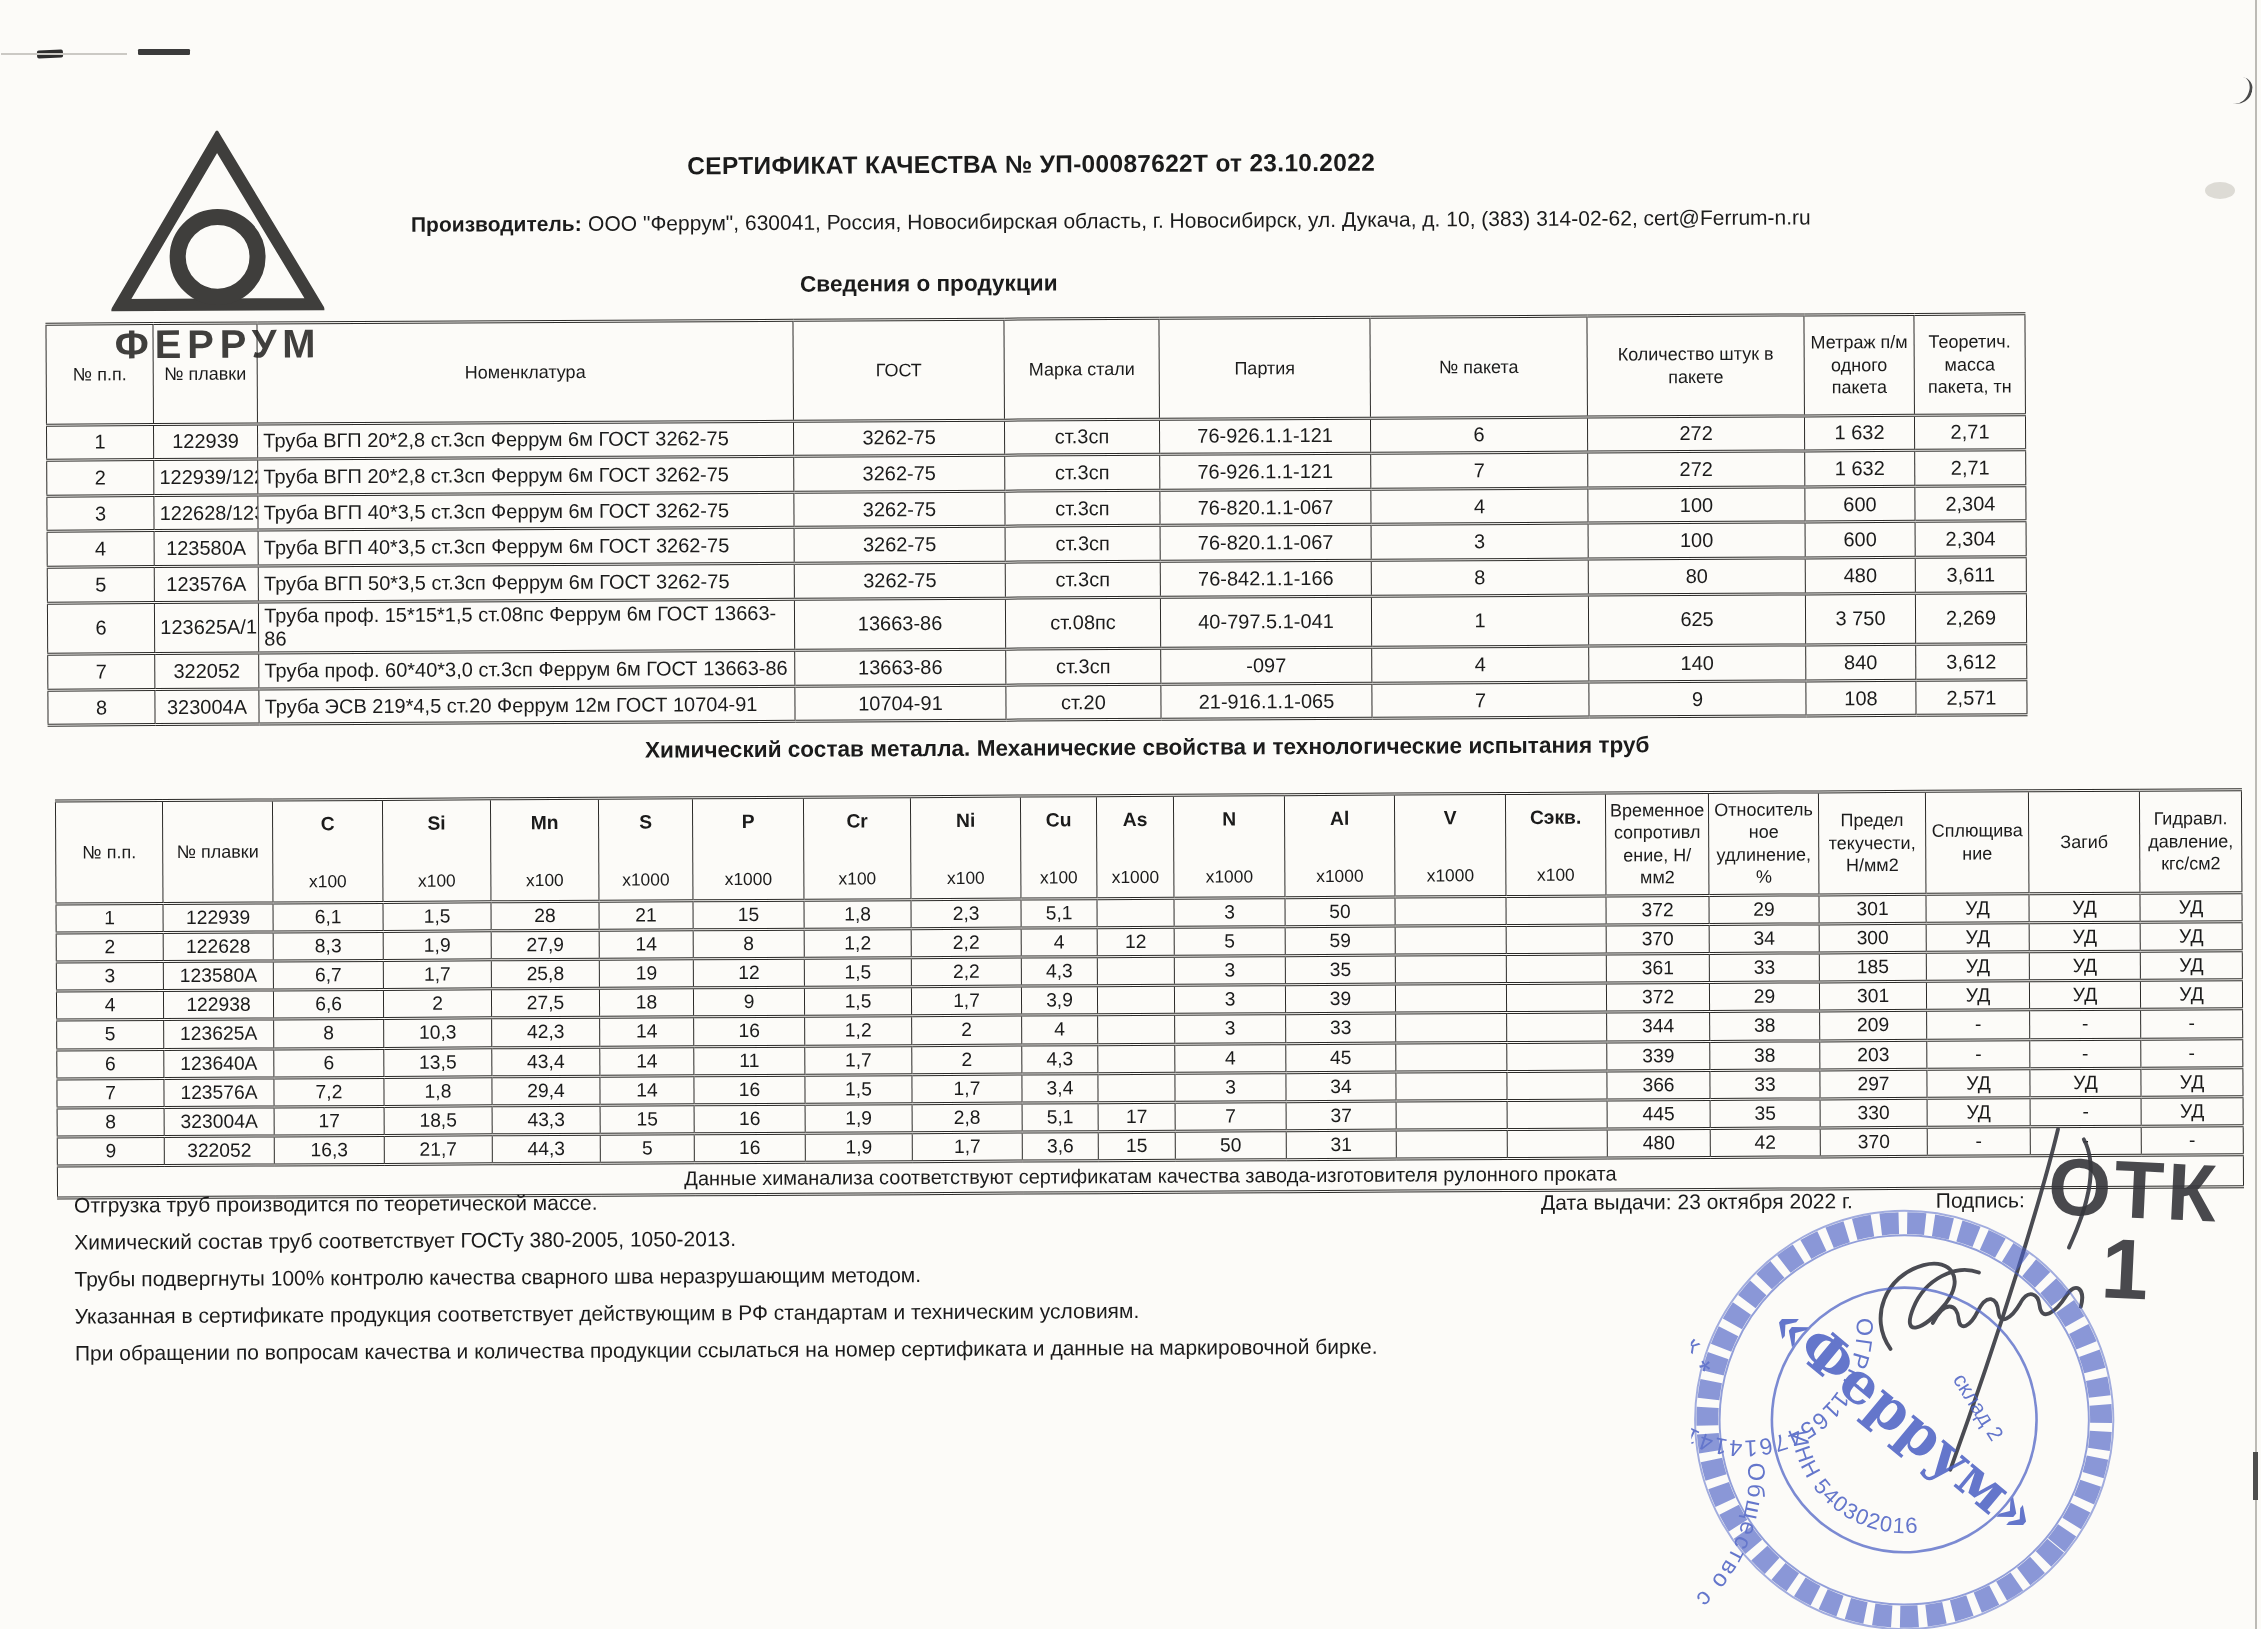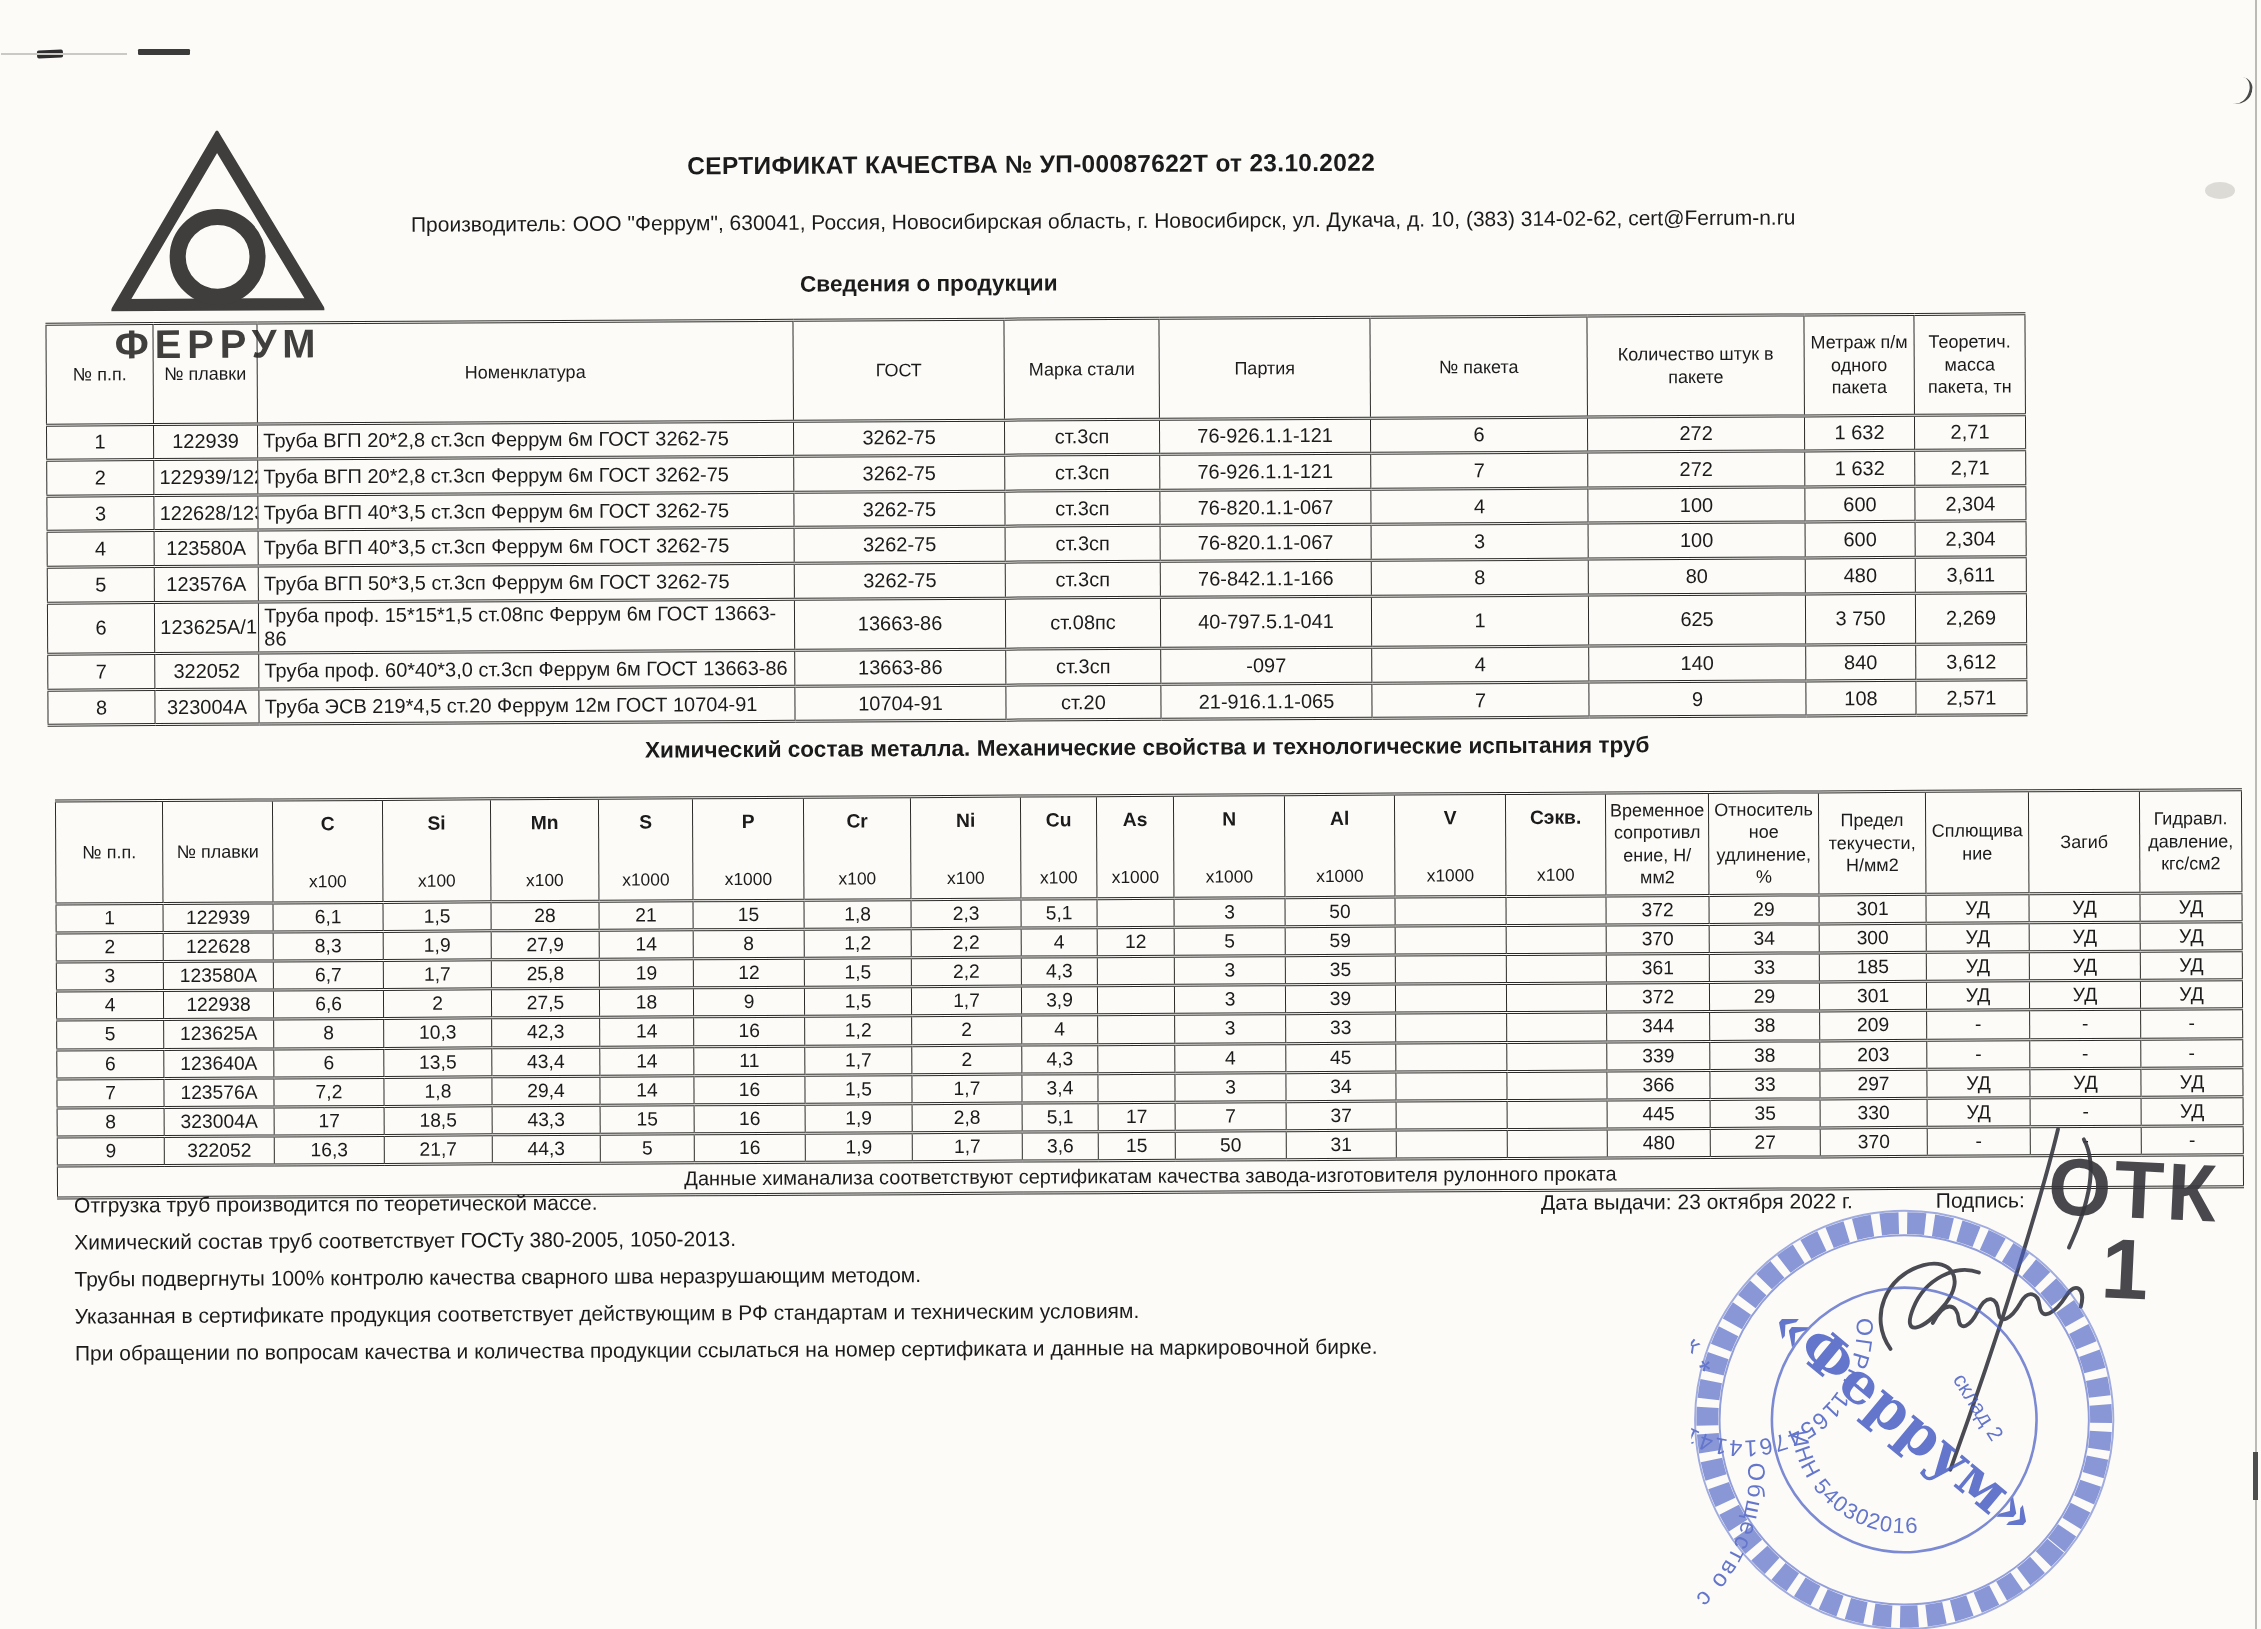--- a/index.html
+++ b/index.html
@@ -5,21 +5,21 @@
   html,body{margin:0;padding:0;background:#d8d6d2;}
   .page{position:relative;width:2261px;height:1630px;background:#fcfbf8;overflow:hidden;
         font-family:"Liberation Sans", sans-serif;color:#1b1b1b;}
   .doc{position:absolute;left:0;top:0;width:100%;height:100%;
        transform:rotate(-0.3deg);transform-origin:1128px 806px;}
 
   
   .title{position:absolute;top:150px;left:451px;width:1167px;text-align:center;
          font-size:24.5px;font-weight:700;letter-spacing:0.3px;}
   .producer{position:absolute;top:209px;left:414px;font-size:21px;white-space:nowrap;}
-  .producer b{font-weight:400;margin-right:6.4px;}
+  .producer b{font-weight:700;margin-right:6.4px;}
   .sec1{position:absolute;top:270px;left:448px;width:967px;text-align:center;
         font-size:22.6px;font-weight:700;}
   .sec2{position:absolute;top:735px;left:322px;width:1651px;text-align:center;
         font-size:22.6px;font-weight:700;}
 
   
   .logo{position:absolute;left:95px;top:126px;width:251px;text-align:center;}
   .logo svg{display:block;margin:0 auto;}
   .brand{font-size:40px;font-weight:700;letter-spacing:5.8px;color:#403f3d;margin-top:2.6px;}
 
@@ -499,21 +499,21 @@
             <td>16</td>
             <td>1,9</td>
             <td>1,7</td>
             <td>3,6</td>
             <td>15</td>
             <td>50</td>
             <td>31</td>
             <td></td>
             <td></td>
             <td>480</td>
-            <td>27</td>
+            <td>42</td>
             <td>370</td>
             <td>-</td>
             <td>-</td>
             <td>-</td>
           </tr>
           <tr>
             <td colspan="21" class="note">Данные химанализа соответствуют сертификатам качества завода-изготовителя рулонного проката</td>
           </tr>
         </tbody>
     </table>

